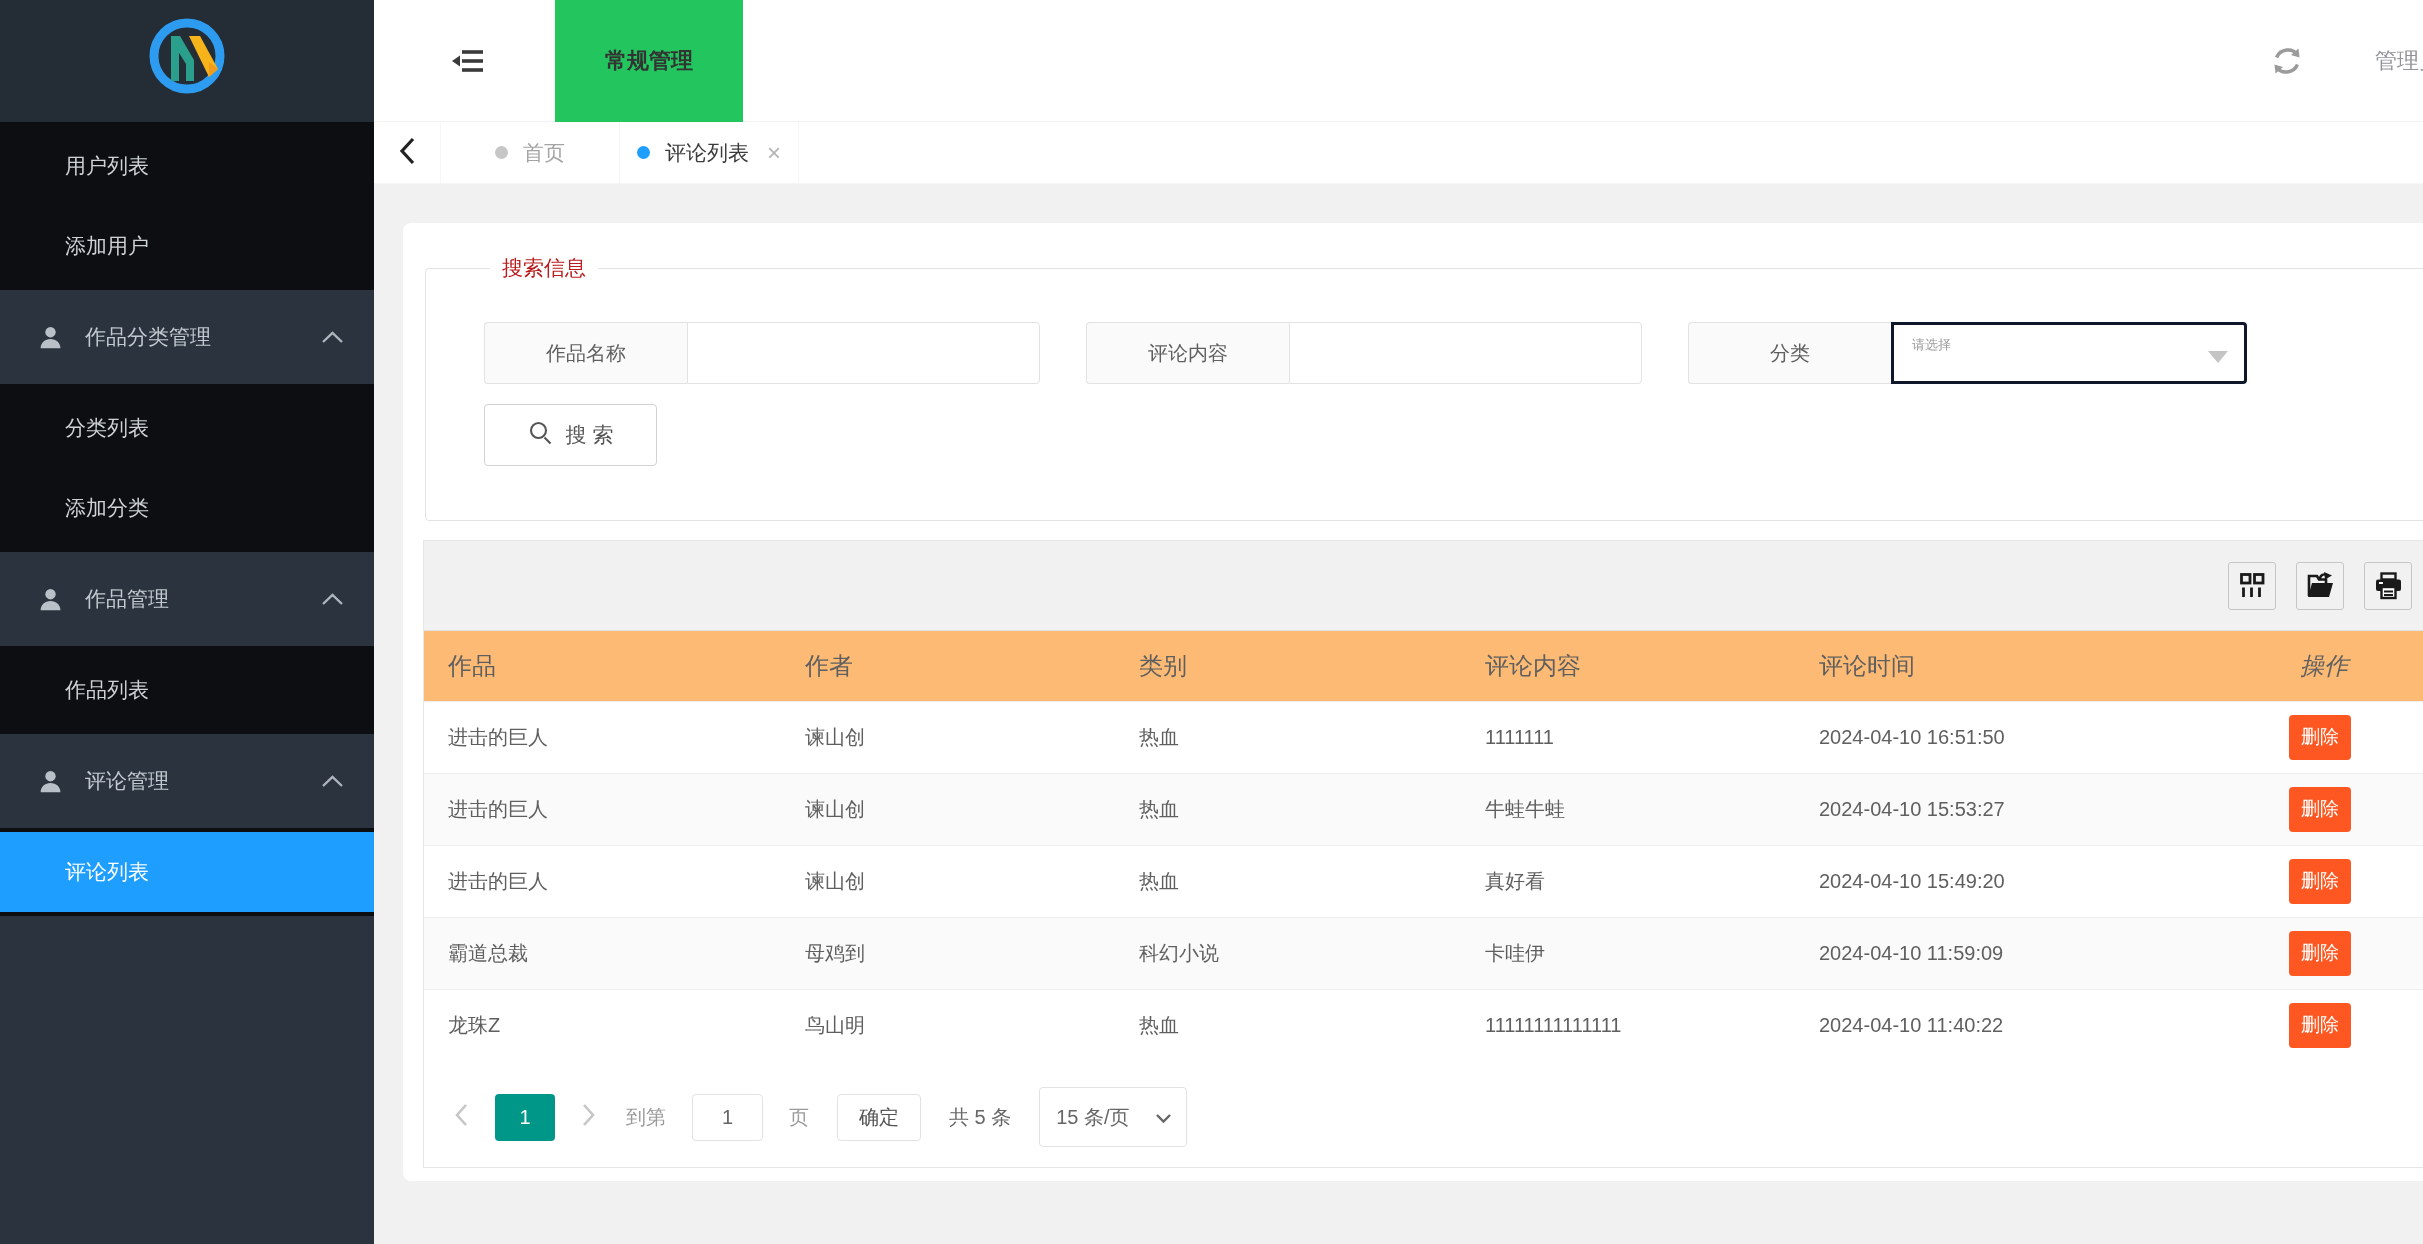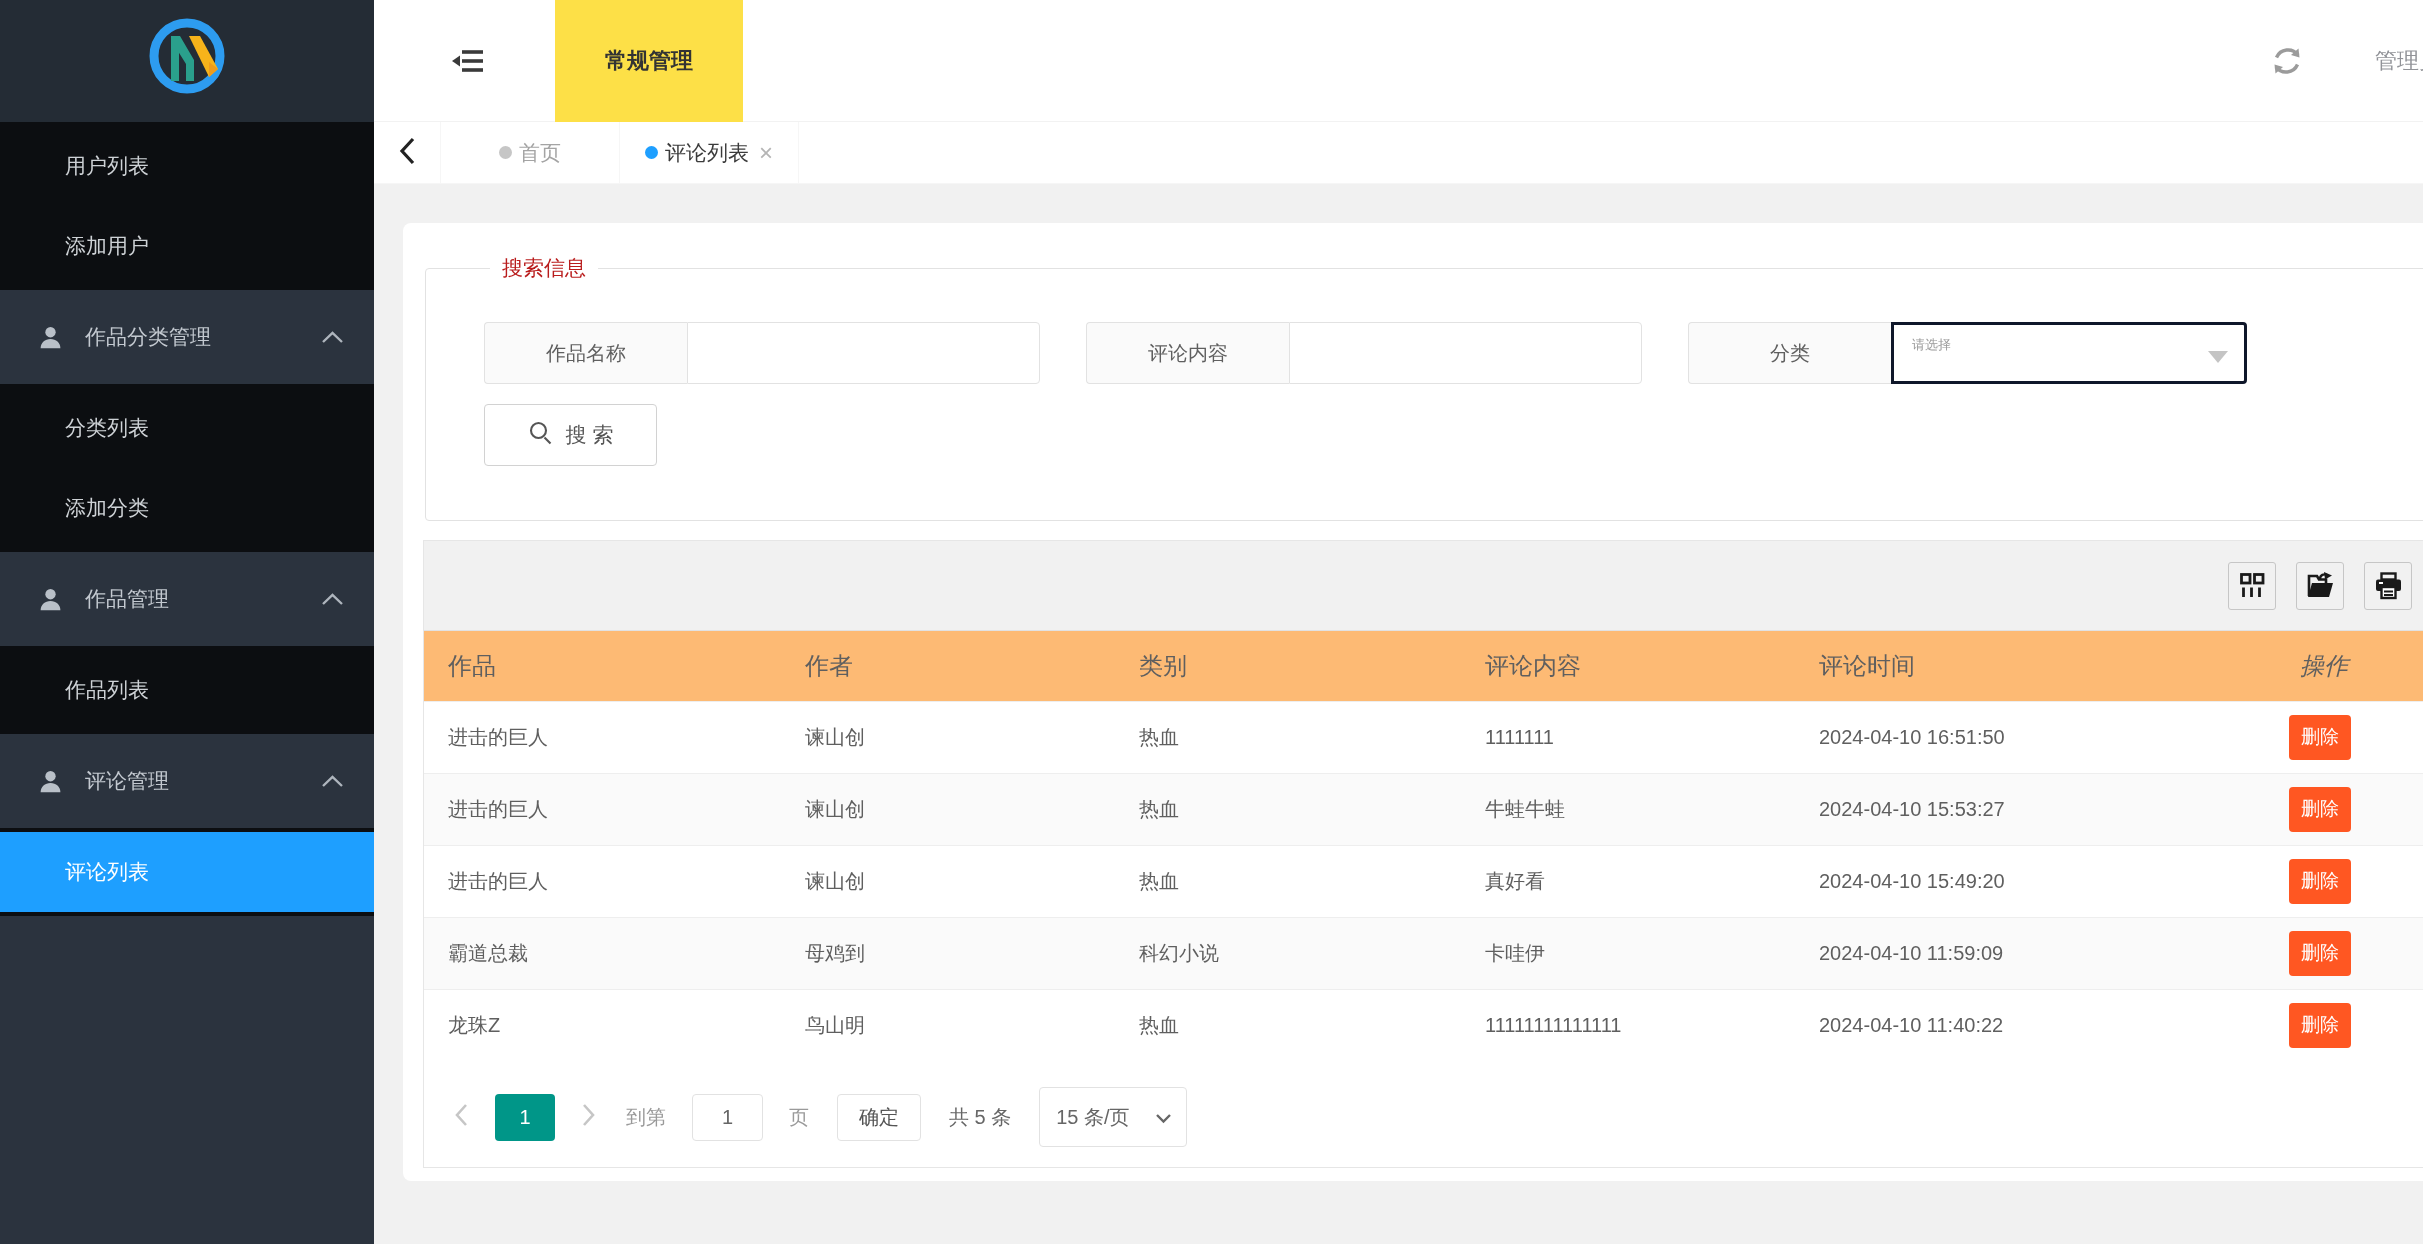--- a/index.html
+++ b/index.html
@@ -17,28 +17,28 @@
   .nav-sub { background:#0C0E11; padding:4px 0; flex-shrink:0; }
   .nav-item { height:80px; line-height:80px; padding-left:65px; font-size:21px; color:#CED2D6; cursor:pointer; }
   .nav-item.active { background:#1E9FFF; color:#FFFFFF; }
   .nav-fill { flex:1; background:#2B333E; }
 
   
   .main { flex:1; display:flex; flex-direction:column; min-width:0; }
 
   .topbar { height:122px; flex-shrink:0; background:#fff; border-bottom:1px solid #F2F2F2; display:flex; align-items:center; overflow:visible; }
   .collapse-btn { margin-left:77px; display:flex; cursor:pointer; }
-  .top-tab { margin-left:70px; width:188px; height:122px; background:#fde047; display:flex; align-items:center; justify-content:center; font-size:22px; font-weight:700; color:#333; cursor:pointer; }
+  .top-tab { margin-left:70px; width:188px; height:122px; background:#22c55e; display:flex; align-items:center; justify-content:center; font-size:22px; font-weight:700; color:#333; cursor:pointer; }
   .topbar-right { margin-left:auto; display:flex; align-items:center; margin-right:-18px; }
   .refresh-btn { display:flex; cursor:pointer; margin-right:72px; }
   .admin-name { font-size:22px; color:#919398; white-space:nowrap; cursor:pointer; }
 
   .tabbar { height:62px; flex-shrink:0; background:#fff; display:flex; border-bottom:1px solid #F6F6F6; }
   .tab-prev { width:67px; display:flex; align-items:center; justify-content:center; border-right:1px solid #F6F6F6; cursor:pointer; }
-  .page-tab { width:179px; display:flex; align-items:center; justify-content:center; gap:7px; border-right:1px solid #F6F6F6; font-size:21px; color:#A4A4A4; cursor:pointer; }
+  .page-tab { width:179px; display:flex; align-items:center; justify-content:center; gap:15px; border-right:1px solid #F6F6F6; font-size:21px; color:#A4A4A4; cursor:pointer; }
   .page-tab .dot { width:13px; height:13px; border-radius:50%; background:#C6C6C6; flex-shrink:0; }
   .page-tab.active { color:#3B3B3B; }
   .page-tab.active .dot { background:#1E9FFF; }
   .tab-close { font-size:24px; color:#B5B5B5; margin-left:3px; line-height:1; cursor:pointer; }
 
   .content { flex:1; background:#F1F1F1; padding:39px 0 0 29px; overflow:hidden; }
   .card { background:#fff; border-radius:8px 0 0 8px; height:958px; overflow:hidden; }
 
   
   .search-fieldset { margin:31px -6px 0 22px; border:1px solid #E2E2E2; border-radius:4px; padding:40px 0 54px 58px; }

